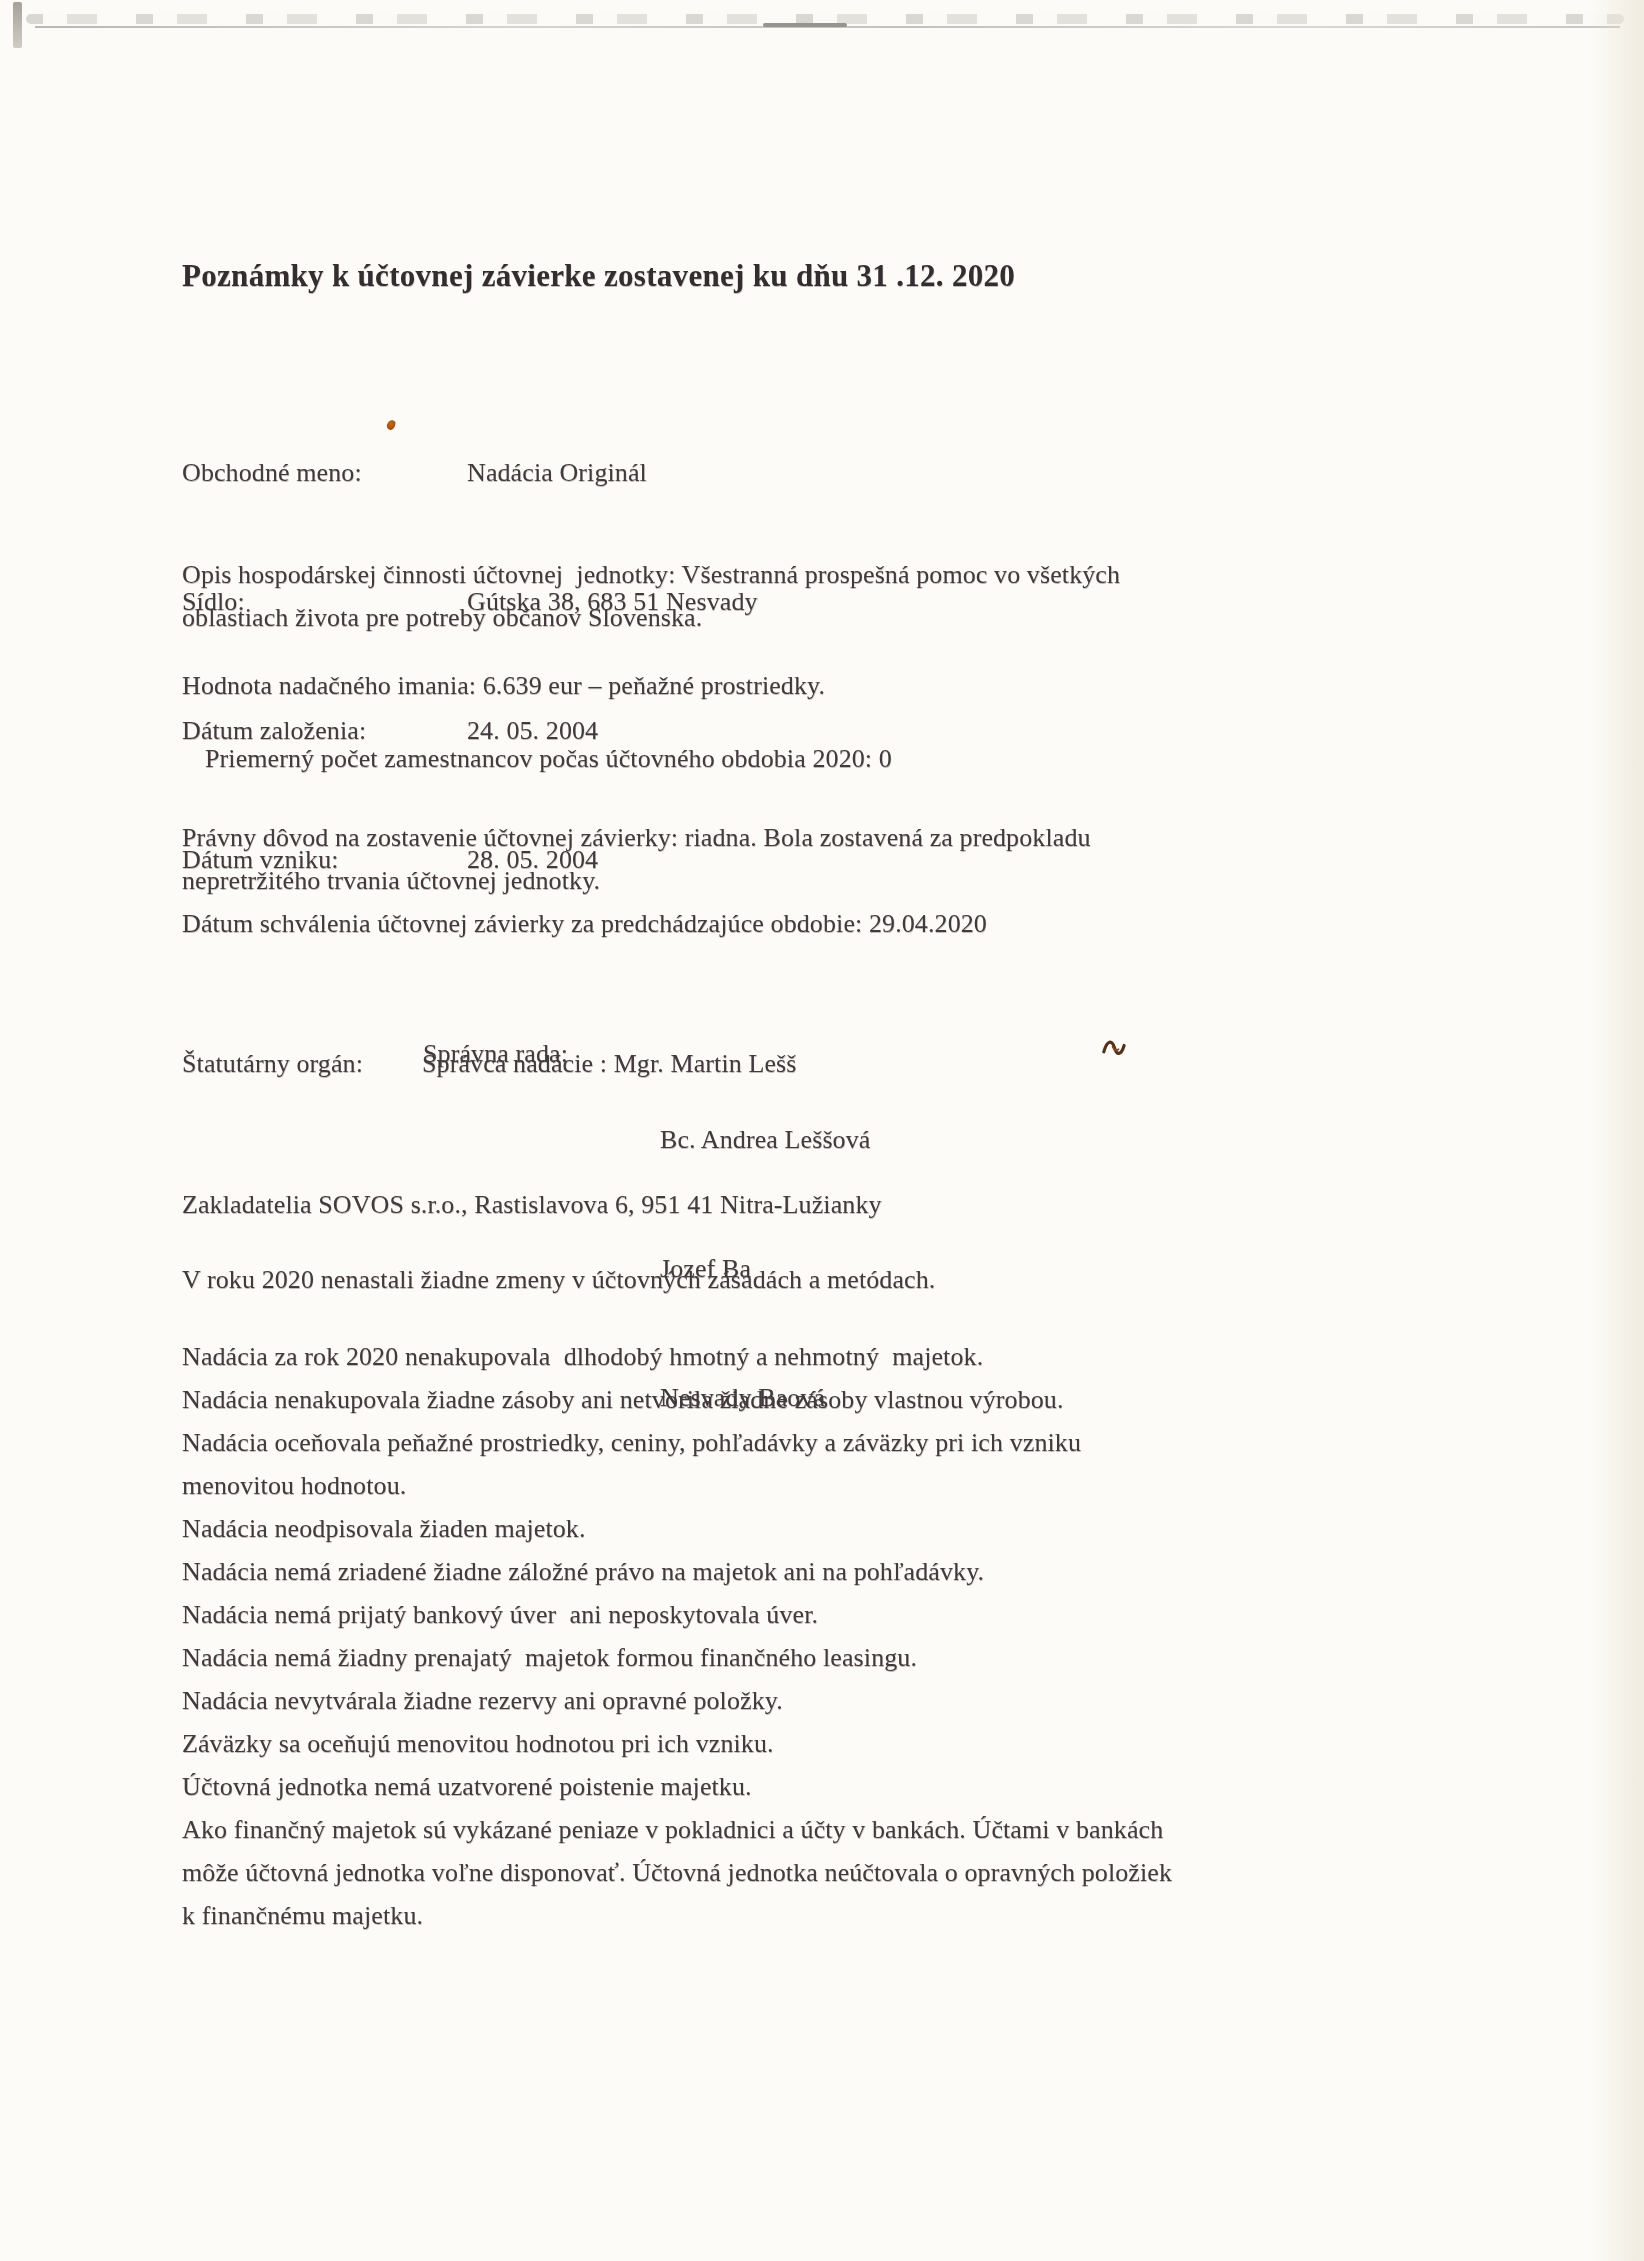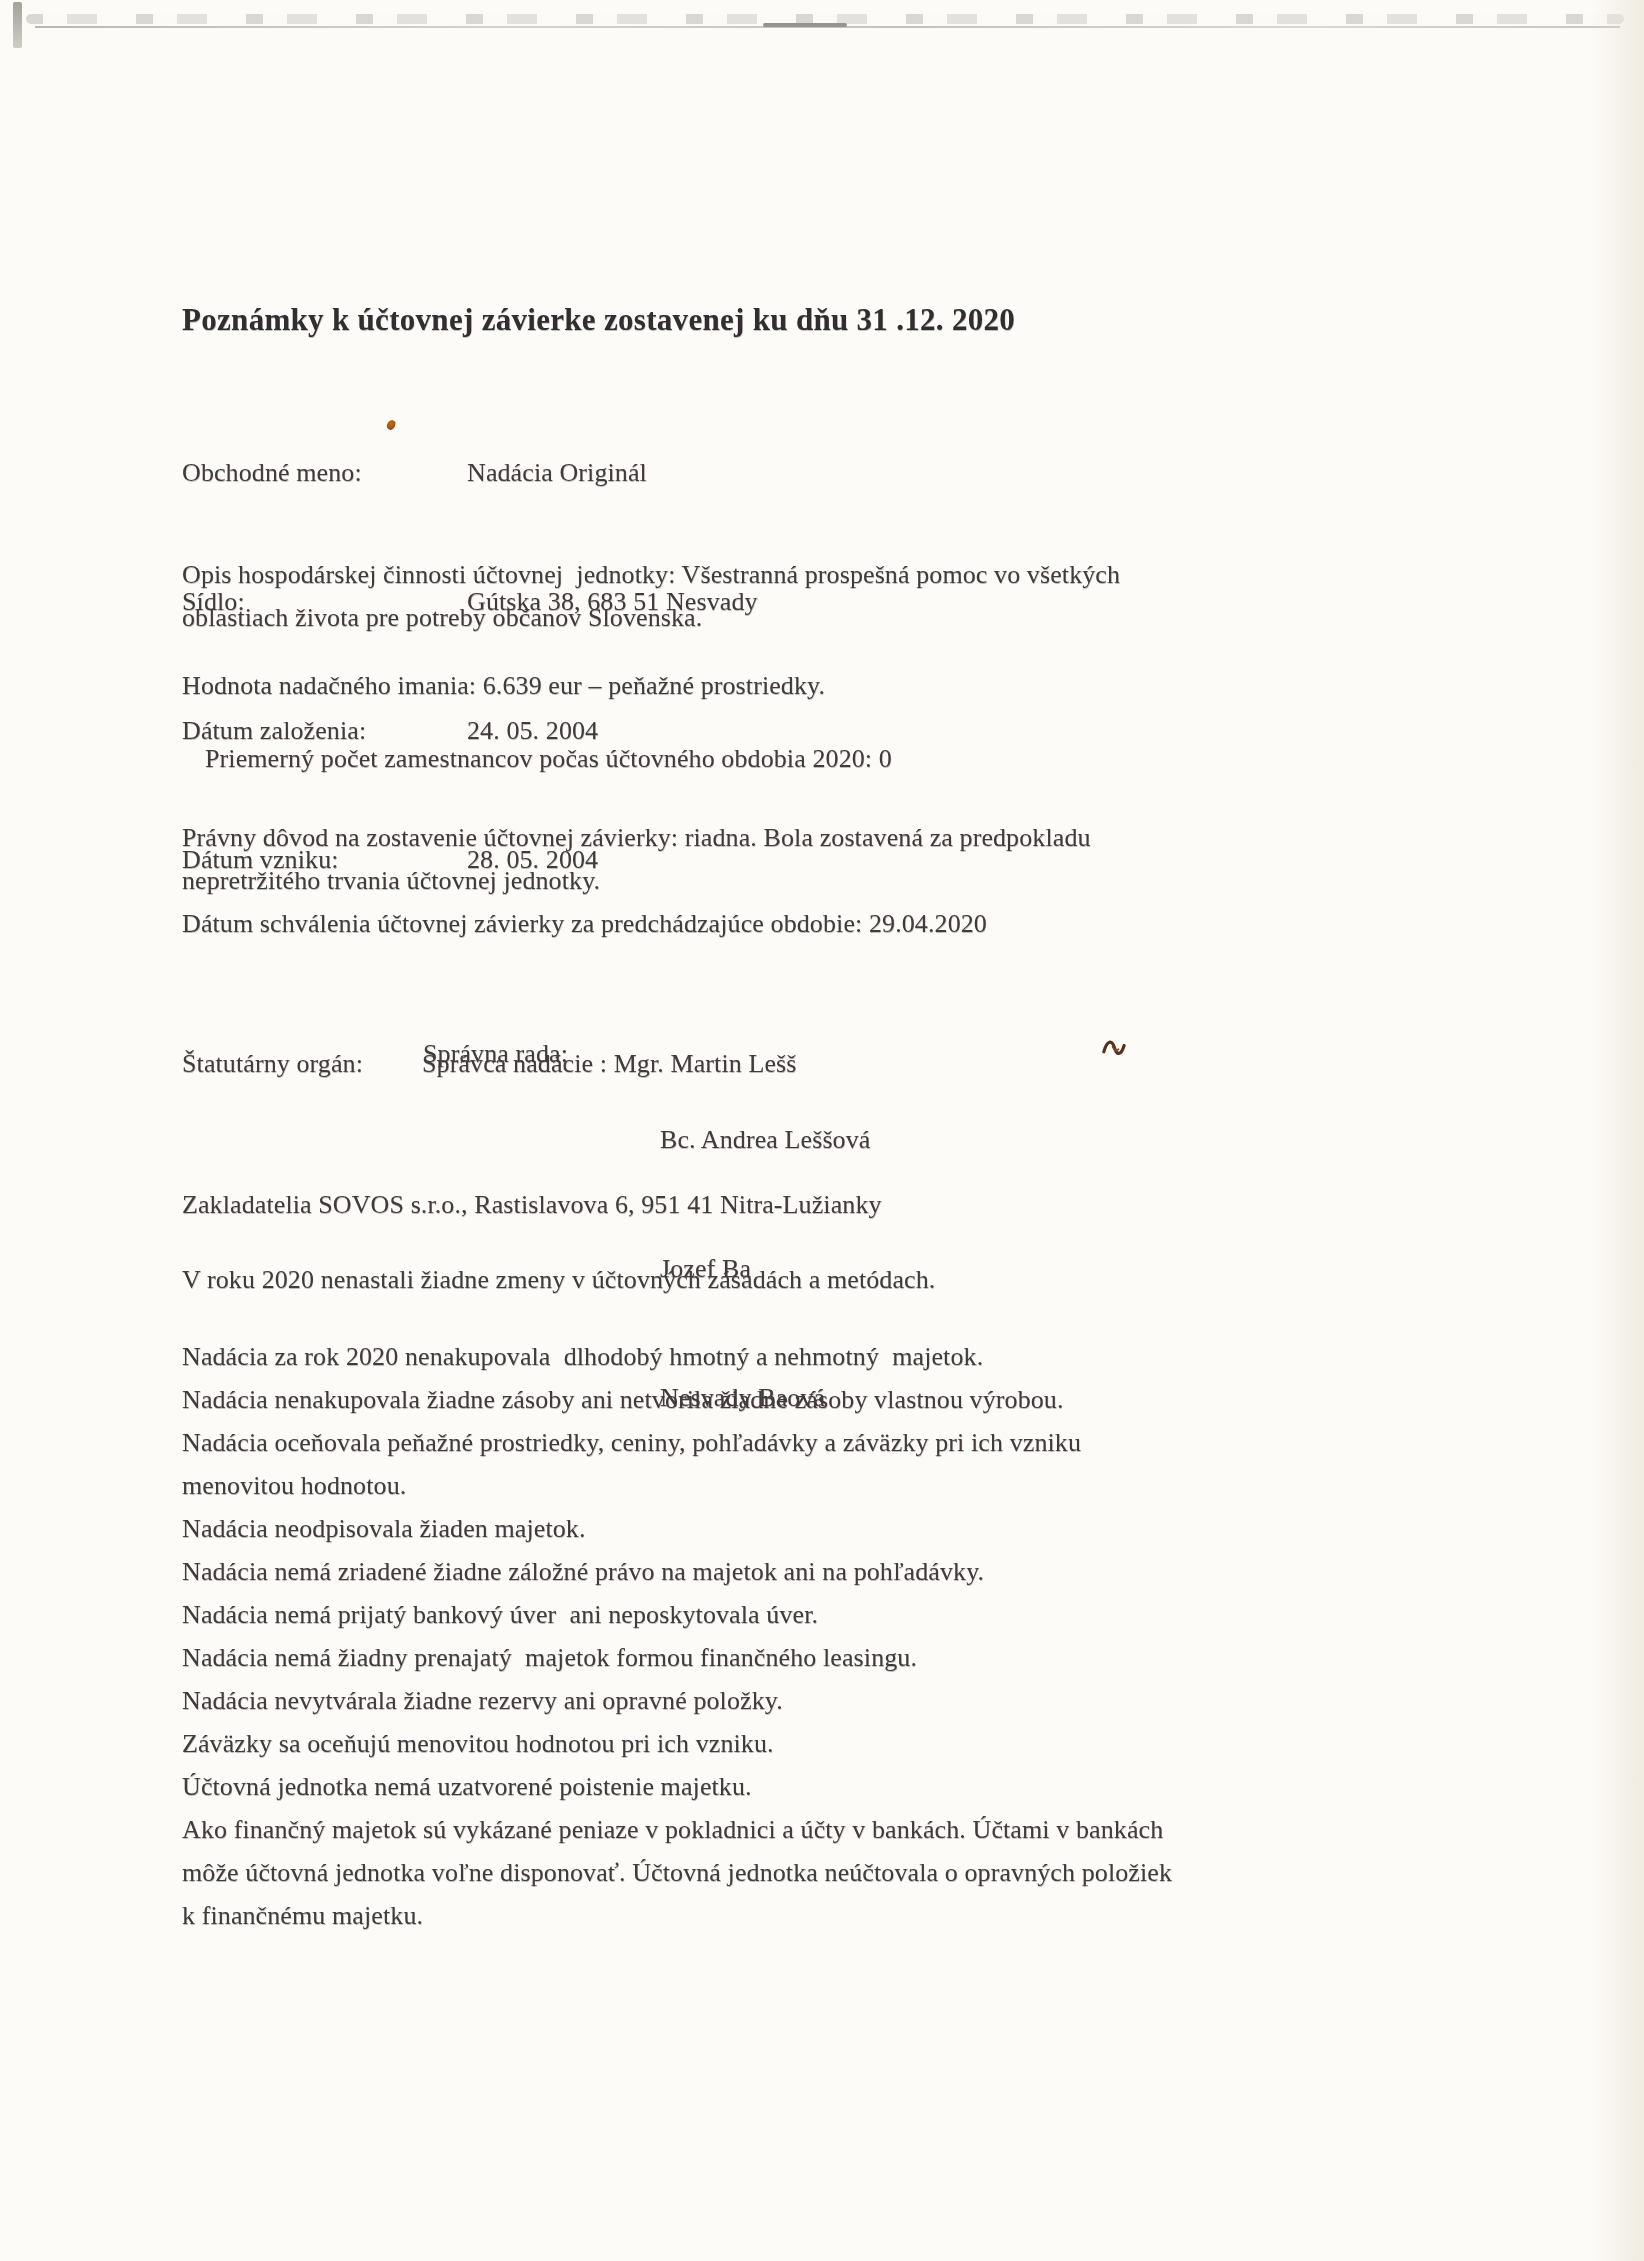--- a/index.html
+++ b/index.html
@@ -20,21 +20,20 @@
     line-height: 43px;
     white-space: pre-wrap;
     text-shadow: 0.4px 0.6px 0.6px rgba(84, 72, 76, 0.35);
     letter-spacing: 0.1px;
   }
   .title {
     font-weight: bold;
     font-size: 31px;
     color: #332d30;
     letter-spacing: 0.3px;
-    margin-top: 44px;
   }
   .info-row { display: flex; height: 43px; }
   .info-label { width: 285px; flex: 0 0 285px; }
   .stat-label { width: 240px; flex: 0 0 240px; }
   .member { height: 43px; }
 
   
   .scan-smudge {
     position: absolute; left: 26px; top: 14px; width: 1598px; height: 10.3px;
     background: repeating-linear-gradient(90deg,

